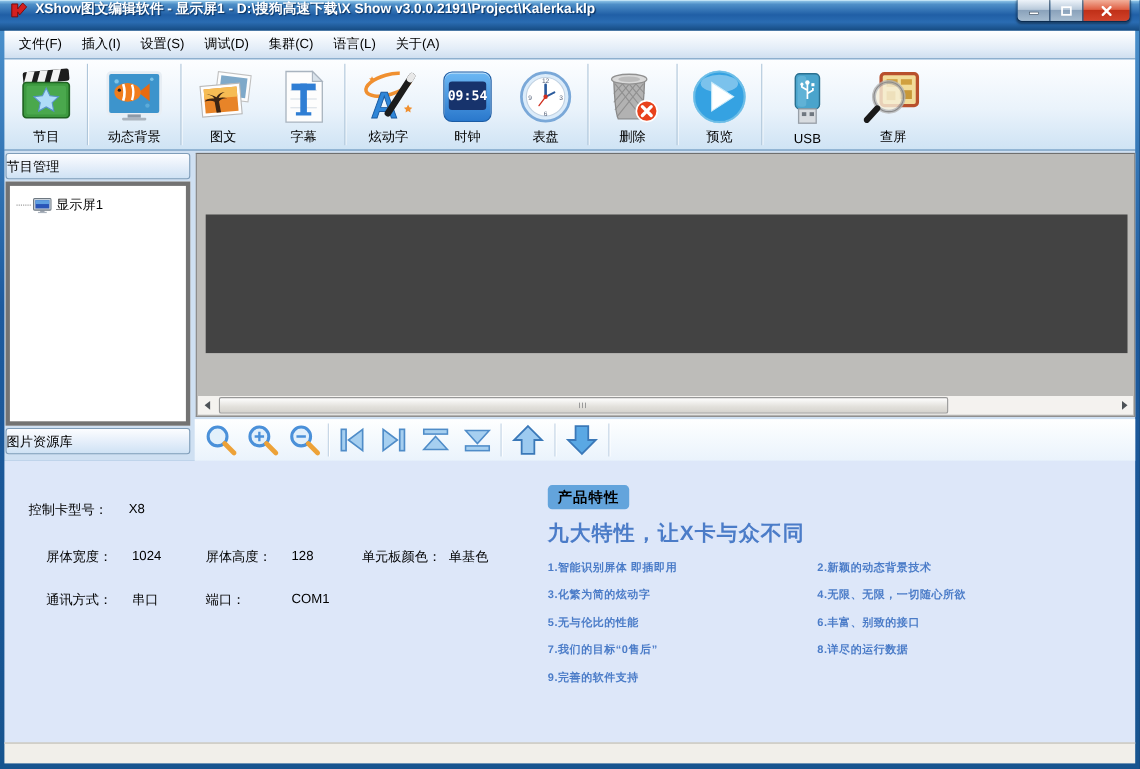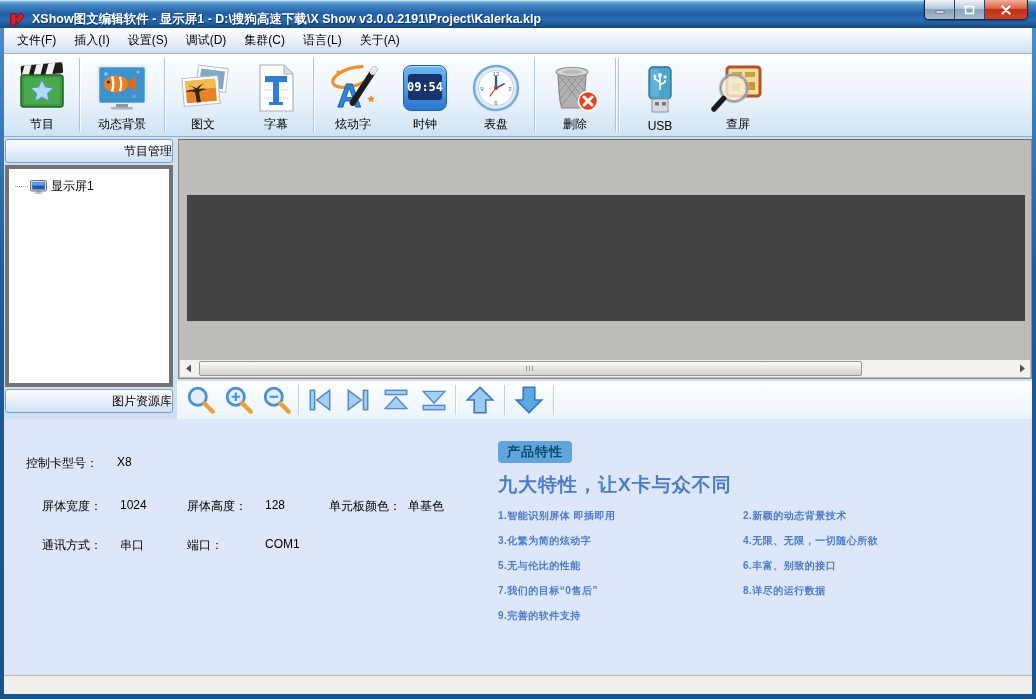--- a/index.html
+++ b/index.html
@@ -1,21 +1,21 @@
 <!DOCTYPE html>
 <html><head>
 <meta charset="utf-8">
 <style>
   html,body{margin:0;padding:0;}
   body{width:1036px;height:699px;position:relative;font-family:"Liberation Sans","DejaVu Sans",sans-serif;overflow:hidden;background:#18497e;}
   .window{position:absolute;inset:0;background:linear-gradient(180deg,#4e95d0,#1d5a9e 40%,#17548f);}
   
   .titlebar{position:absolute;top:0;left:0;right:0;height:28px;
     background:linear-gradient(180deg,#9cd0ee 0%,#4e8fc8 14%,#205fa6 48%,#2a6cb2 72%,#154a80 100%);
-    display:flex;align-items:flex-end;box-shadow:inset 0 1px 0 #bfe2f5;}
+    display:flex;align-items:flex-start;box-shadow:inset 0 1px 0 #bfe2f5;}
   .app-icon{margin:0 6px 0 8px;display:flex;}
   .title-text{color:#fff;font-size:12.5px;font-weight:bold;text-shadow:1px 1px 1px #08305e;white-space:nowrap;}
   .win-controls{position:absolute;right:8px;top:0;display:flex;height:19px;border-radius:0 0 5px 5px;overflow:hidden;border:1px solid #0b2c50;border-top:none;box-shadow:0 1px 2px rgba(0,0,0,.4);}
   .win-btn{width:29px;height:19px;display:flex;align-items:center;justify-content:center;
     background:linear-gradient(180deg,#eef4fa 0%,#b9cadb 45%,#8aa2bb 50%,#a7bccf 100%);border-right:1px solid #37465a;}
   .win-btn.close{width:42px;background:linear-gradient(180deg,#f2b09a 0%,#df6044 45%,#c03018 50%,#d2422a 100%);border-right:none;}
   
   .menubar{position:absolute;top:28px;left:4px;right:4px;height:25px;
     background:linear-gradient(180deg,#ffffff,#e3edf8 65%,#cfdff0);border-bottom:1px solid #9bb4cc;
     display:flex;align-items:flex-start;padding-left:4px;font-size:12px;color:#000;}
@@ -26,21 +26,21 @@
     display:flex;align-items:stretch;padding-left:2px;}
   .tb-item{display:flex;flex-direction:column;align-items:center;justify-content:flex-end;padding:3px 0 3px;font-size:12px;color:#000;}
   .tb-icon{height:57px;display:flex;align-items:center;justify-content:center;}
   .tb-sep{width:1px;background:#afc6da;margin:4px 1px;box-shadow:1px 0 0 rgba(255,255,255,.8);}
   .clk{width:42px;height:44px;border-radius:8px;background:linear-gradient(180deg,#6cb8f4,#2a78cc);border:1px solid #1c5ca4;position:relative;box-shadow:inset 0 1px 0 rgba(255,255,255,.5);}
   .clk-screen{position:absolute;left:4px;right:4px;top:8px;bottom:10px;background:#17336c;border-radius:3px;color:#fff;
     font:bold 12px "DejaVu Sans Mono","Liberation Mono",monospace;display:flex;align-items:center;justify-content:center;}
   
   .main{position:absolute;top:137px;left:4px;right:4px;height:282px;background:#cfe0f2;}
   .left-panel{position:absolute;left:0;top:0;bottom:0;width:171px;}
-  .panel-btn{position:absolute;left:1px;right:2px;height:22px;line-height:22px;text-align:right;font-size:12px;
+  .panel-btn{position:absolute;left:1px;right:2px;height:22px;line-height:22px;text-align:left;font-size:12px;
     background:linear-gradient(180deg,#fcfdff,#e6effa 50%,#cfe2f4);border:1px solid #7f9db9;border-radius:3px;cursor:default;}
   .panel-btn.hdr{top:2px;}
   .panel-btn.ftr{bottom:6px;}
   .tree{position:absolute;left:1px;right:2px;top:28px;bottom:32px;background:#fff;border:4px solid #737373;}
   .tree-item{display:flex;align-items:center;padding:9px 0 0 6px;font-size:12px;cursor:default;}
   .tree-dots{width:13px;border-top:1px dotted #9a9a9a;margin-right:2px;}
   .tree-label{margin-left:4px;}
   .right-area{position:absolute;left:173px;right:0;top:0;bottom:0;}
   .canvas{position:absolute;top:2px;left:1px;right:0;height:240px;background:#bdbcb9;border:1px solid #8a8a8a;border-top-color:#6f6f6f;box-sizing:border-box;}
   .screen-rect{position:absolute;left:8px;right:6px;top:55px;height:126px;background:#434343;}
@@ -52,21 +52,21 @@
   .hs-grip{position:absolute;left:50%;top:4px;bottom:4px;width:9px;margin-left:-4px;
     background:repeating-linear-gradient(90deg,#9a9a9a 0 1px,transparent 1px 3px);}
   .zoom-toolbar{position:absolute;left:0;right:0;top:244px;bottom:0;background:linear-gradient(180deg,#feffff,#eaf3fc);
     display:flex;align-items:center;padding-left:5px;}
   .zt-btn{width:38px;height:32px;display:flex;align-items:center;justify-content:center;cursor:default;}
   .zt-sep{width:1px;height:30px;background:#c2d3e4;margin:0 2px;box-shadow:1px 0 0 #fff;}
   
   .bottom-panel{position:absolute;top:419px;left:4px;right:4px;height:257px;background:#dde7f9;}
   .fld{position:absolute;font-size:12px;color:#000;white-space:nowrap;}
   .features{position:absolute;left:494px;top:22px;}
-  .feat-badge{display:inline-block;background:#63a4dc;color:#0c4a6e;font-size:13px;font-weight:bold;
+  .feat-badge{display:inline-block;background:#63a4dc;color:#000000;font-size:13px;font-weight:bold;
     padding:2px 9px;border-radius:4px;letter-spacing:1px;}
   .feat-heading{margin-top:9px;color:#4b7cc8;font-size:19px;font-weight:bold;letter-spacing:1px;}
   .feat-grid{margin-top:11px;display:grid;grid-template-columns:245px auto;grid-auto-flow:column;
     grid-template-rows:repeat(5,25px);color:#4b7cc8;font-size:10px;font-weight:bold;letter-spacing:.5px;}
   
   .statusbar{position:absolute;left:4px;right:4px;bottom:5px;height:18px;background:#f1efea;border-top:1px solid #bcb9b1;}
 </style>
 </head>
 <body>
 
@@ -246,20 +246,31 @@
           <ellipse cx="23" cy="10" rx="16" ry="4.5" fill="#d9d9d9" stroke="#909090" stroke-width="1.2"></ellipse>
           <ellipse cx="23" cy="10" rx="10" ry="2.5" fill="#bcbcbc"></ellipse>
           <circle cx="39" cy="39" r="9.5" fill="#e8421c" stroke="#ffffff" stroke-width="1.5"></circle>
           <path d="M35 35 l8 8 M43 35 l-8 8" stroke="#fff" stroke-width="3" stroke-linecap="round"></path>
         </svg>
       </span>
       <span>删除</span>
     </div>
     <div class="tb-sep"></div>
 
+    <div class="tb-item" style="width:74px">
+      <span class="tb-icon">
+        <svg width="54" height="54" viewBox="0 0 54 54">
+          <circle cx="27" cy="27" r="23" fill="#35a2e2" stroke="#1a85c8" stroke-width="1.5"></circle>
+          <circle cx="27" cy="27" r="23" fill="none" stroke="#8fd4f4" stroke-width="2" opacity="0.7"></circle>
+          <ellipse cx="27" cy="15" rx="17" ry="8" fill="#ffffff" opacity="0.35"></ellipse>
+          <polygon points="20,14 40,27 20,40" fill="#ffffff" stroke="#cdecfa" stroke-width="1"></polygon>
+        </svg>
+      </span>
+      <span>预览</span>
+    </div>
 
     <div class="tb-sep"></div>
 
     <div class="tb-item" style="width:80px">
       <span class="tb-icon">
         <svg width="46" height="54" viewBox="0 0 46 54">
           <rect x="12" y="3" width="22" height="32" rx="4" fill="#4aa4cc" stroke="#2a7090" stroke-width="1.3"></rect>
           <rect x="14" y="5" width="8" height="28" rx="3" fill="#6fbcdc" opacity="0.6"></rect>
           <circle cx="23" cy="11" r="2" fill="#fff"></circle>
           <path d="M23 12 v14 M23 18 l-5-3 v-2 M23 21 l5-3 v-2" stroke="#fff" stroke-width="1.6" fill="none"></path>

